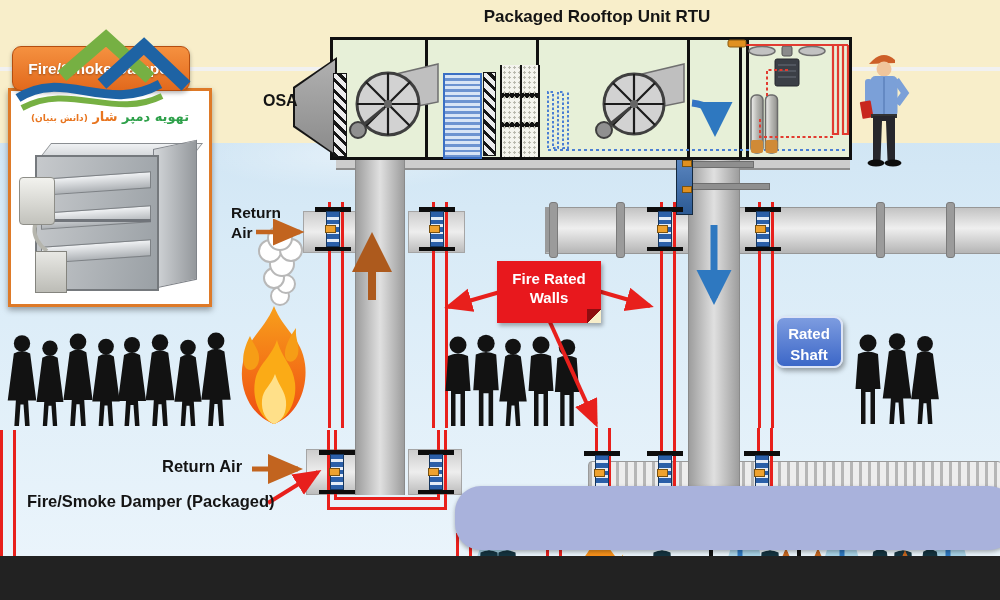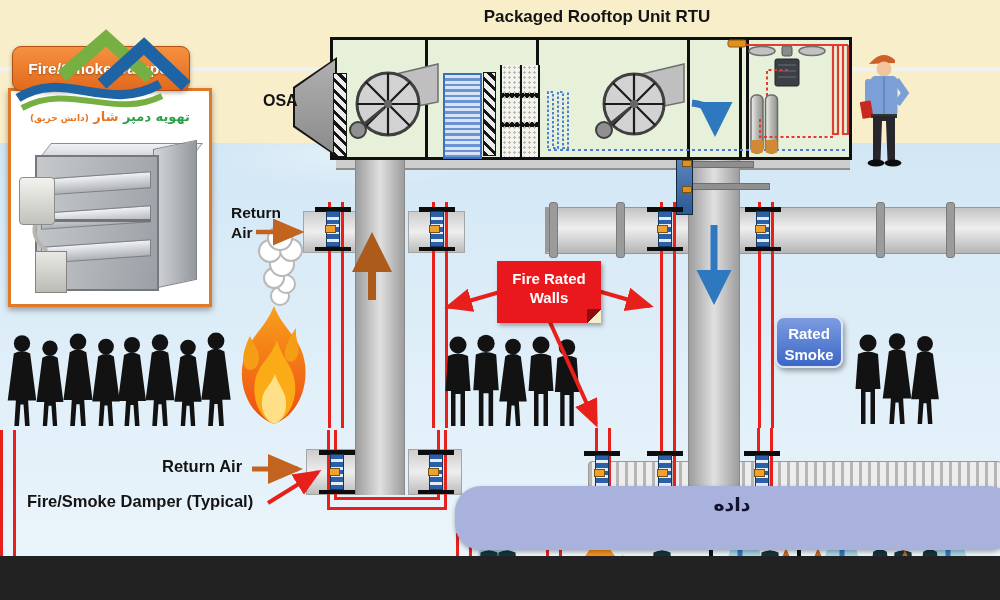--- a/index.html
+++ b/index.html
@@ -400,49 +400,48 @@
       <line x1="786" y1="592" x2="786" y2="552" marker-end="url(#mo)"></line>
       <line x1="818" y1="592" x2="818" y2="552" marker-end="url(#mo)"></line>
       <line x1="905" y1="590" x2="905" y2="554" marker-end="url(#mo)"></line>
     </g>
   </svg>
 
   <div class="abs lbl title">Packaged Rooftop Unit RTU</div>
   <div class="abs lbl osa">OSA</div>
   <div class="abs lbl ra-up">Return Air</div>
   <div class="abs lbl ra-low">Return Air</div>
-  <div class="abs lbl typ">Fire/Smoke Damper (Typical)</div>
+  <div class="abs lbl typ">Fire/Smoke Damper (Packaged)</div>
   <div class="abs frw">Fire Rated Walls</div>
   <div class="abs bluebox rshaft">
     <span>Rated</span><br>
-    <span>Smoke</span>
+    <span>Shaft</span>
   </div>
   <div class="abs bluebox rlow">Rated</div>
 
   <div class="abs banner">
-    <div>داده</div>
   </div>
 
   <div class="abs photo">
     <div class="p" style="left:26px;top:52px;width:150px;height:16px;background:linear-gradient(180deg,#eff1f3,#cdd0d3);border:1px solid #8a8e92;transform:skewX(-38deg);transform-origin:left bottom;"></div>
     <div class="p" style="left:142px;top:58px;width:42px;height:138px;background:linear-gradient(90deg,#d4d7da,#94989c);border:1px solid #80848a;transform:skewY(-12deg);transform-origin:left top;"></div>
     <div class="p" style="left:24px;top:64px;width:120px;height:132px;background:linear-gradient(100deg,#c6c9cc,#9aa0a5);border:2px solid #75797d;"></div>
     <div class="p" style="left:30px;top:84px;width:108px;height:15px;background:linear-gradient(180deg,#f0f2f4,#aeb2b6);border:1px solid #7d8185;transform:skewY(-4deg);"></div>
     <div class="p" style="left:30px;top:118px;width:108px;height:15px;background:linear-gradient(180deg,#f0f2f4,#aeb2b6);border:1px solid #7d8185;transform:skewY(-4deg);"></div>
     <div class="p" style="left:30px;top:152px;width:108px;height:15px;background:linear-gradient(180deg,#f0f2f4,#aeb2b6);border:1px solid #7d8185;transform:skewY(-4deg);"></div>
     <div class="p" style="left:28px;top:128px;width:112px;height:3px;background:#70747a;"></div>
     <svg class="p" width="198" height="213" style="left:0;top:0">
         <path d="M38,118 C20,128 18,146 36,160" stroke="#b5b5ad" stroke-width="4" fill="none"></path>
       </svg>
     <div class="p" style="left:8px;top:86px;width:34px;height:46px;background:linear-gradient(180deg,#f2f2ee,#c2c2bc);border:1px solid #8e8e88;border-radius:4px;"></div>
     <div class="p" style="left:24px;top:160px;width:30px;height:40px;background:linear-gradient(180deg,#e8e8e4,#bcbcb6);border:1px solid #84847e;"></div>
     <div class="wm">
       <span>تهویه دمپر</span>
       <span class="o">شار</span>
-      <span class="s">(دانش حریق)</span>
+      <span class="s">(دانش بنیان)</span>
     </div>
   </div>
   <div class="abs badge">Fire/Smoke Damper</div>
   <svg class="abs" style="left:10px;top:22px" width="220" height="100" viewBox="0 0 220 100">
     <path d="M52,54 L96,16 L140,56" fill="none" stroke="#76b043" stroke-width="13"></path>
     <path d="M92,62 L134,24 L176,64" fill="none" stroke="#1e63a4" stroke-width="13"></path>
     <path d="M8,76 C54,46 96,92 150,62" fill="none" stroke="#1e63a4" stroke-width="9"></path>
     <path d="M12,86 C60,60 104,98 152,74" fill="none" stroke="#76b043" stroke-width="6"></path>
   </svg>
 

